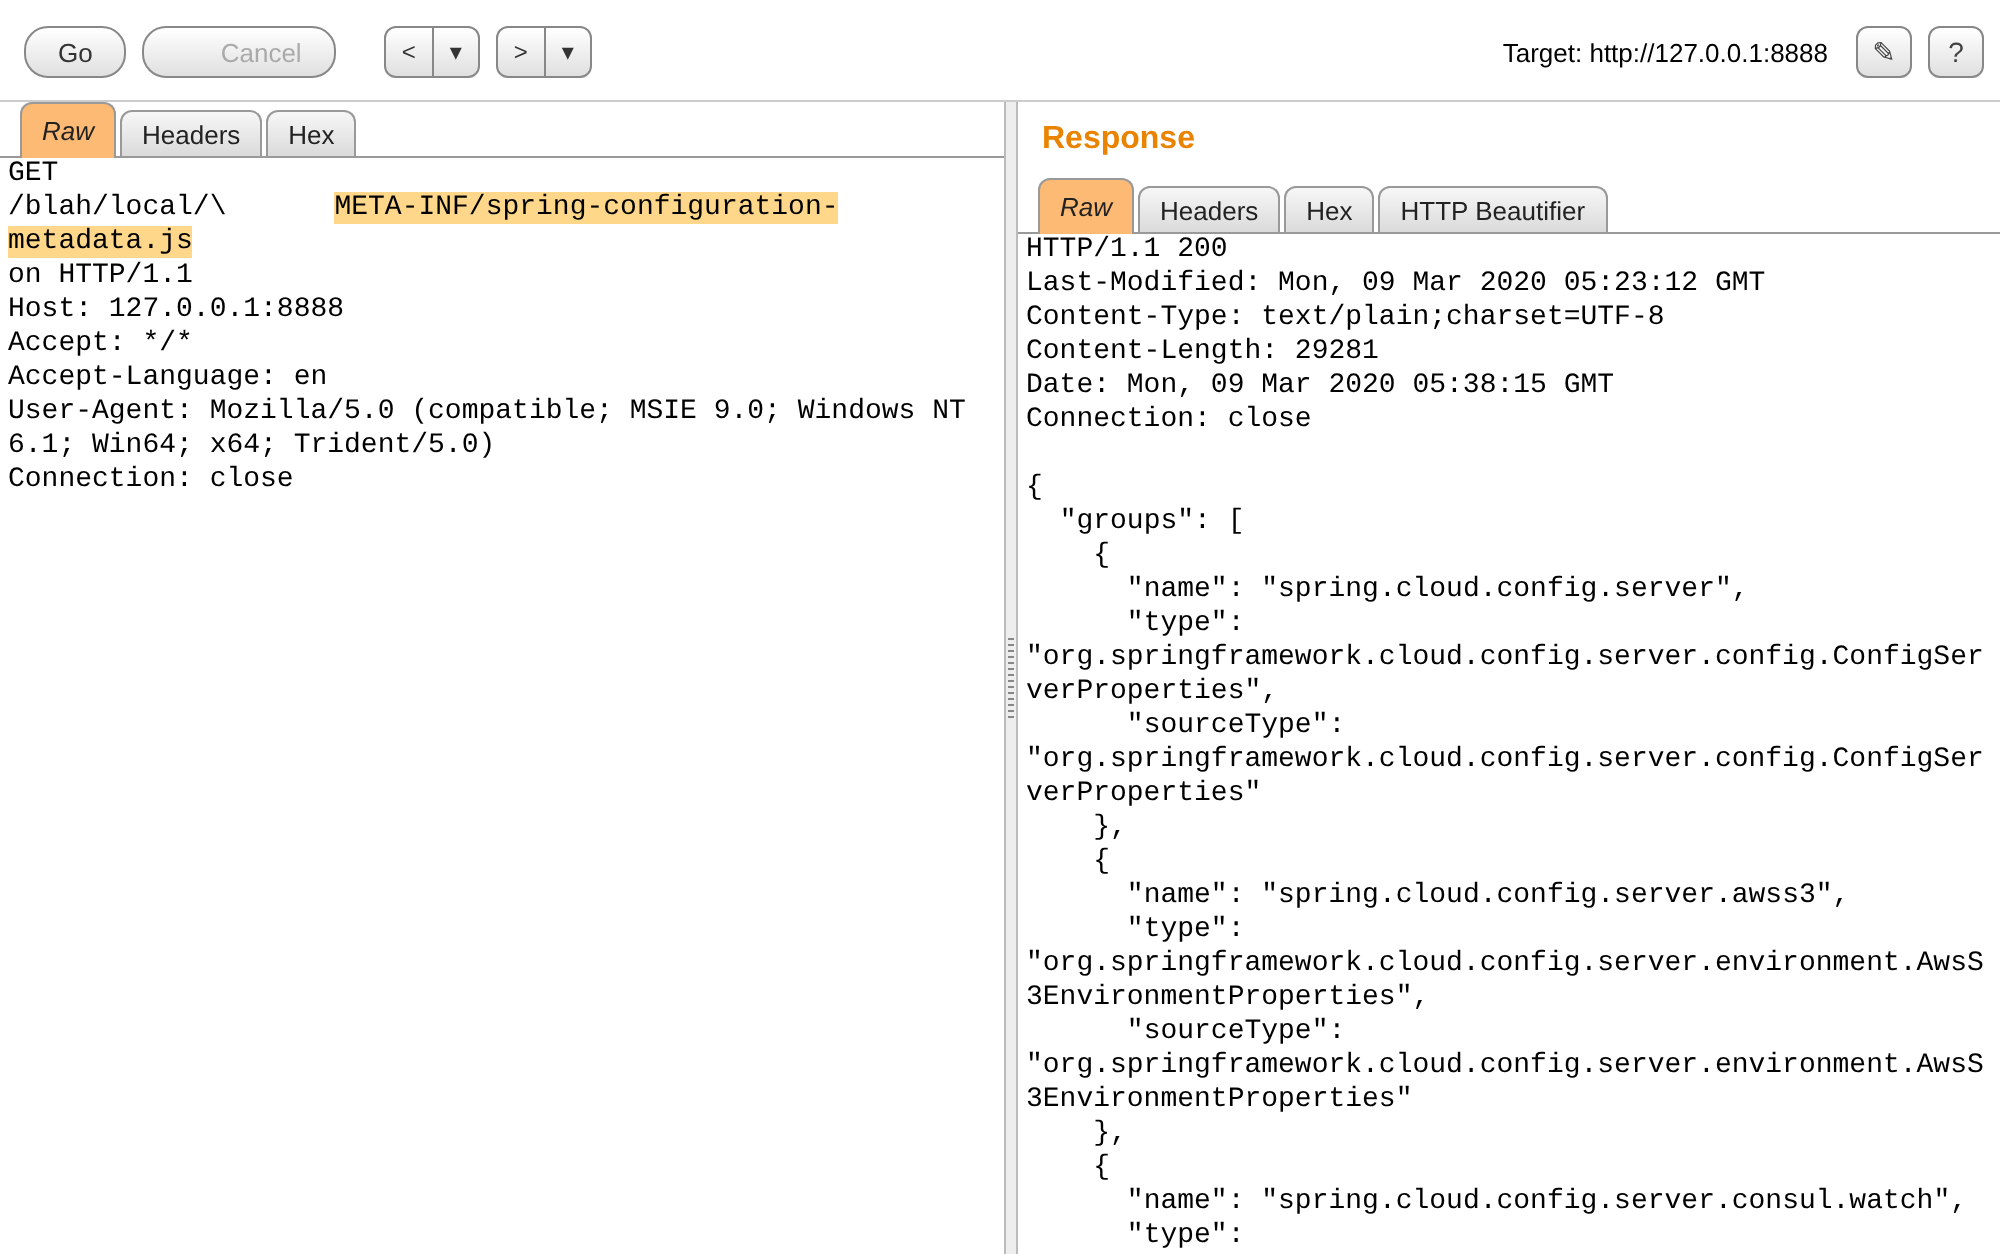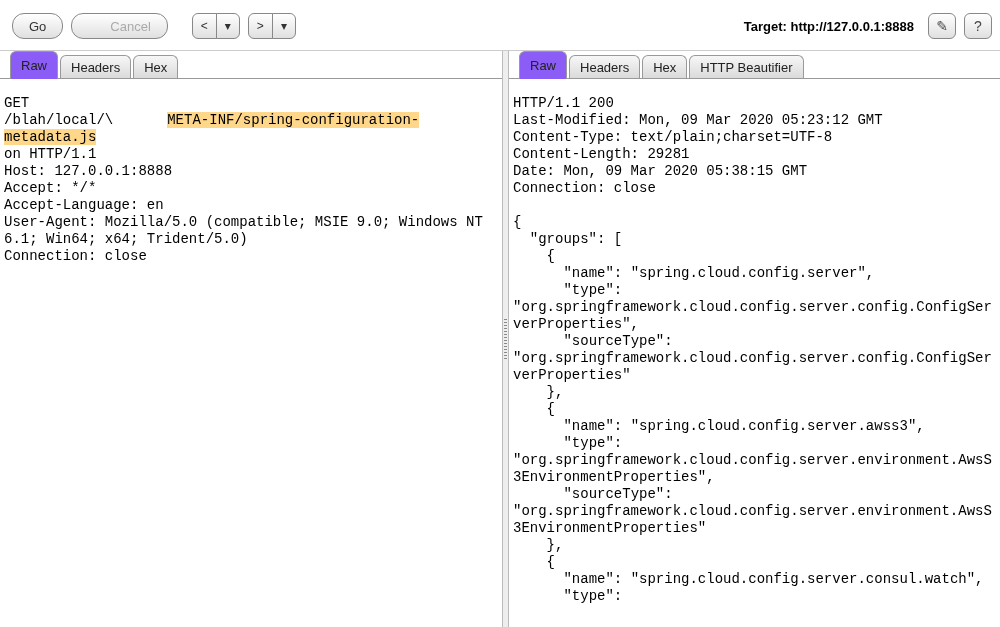--- a/index.html
+++ b/index.html
@@ -34,21 +34,21 @@
   .btn.disabled { color: #aaa; cursor: default; padding-left: 38px; }
   .btn-group {
     display: inline-flex;
   }
   .btn-group .btn { border-radius: 0; margin-left: -1px; }
   .btn-group .btn:first-child { border-radius: 6px 0 0 6px; margin-left: 0; }
   .btn-group .btn:last-child { border-radius: 0 6px 6px 0; }
   .btn.small { padding: 0 8px; }
   .arrow { font-size: 12px; line-height: 1; }
   .spacer { flex: 1; }
-  .target-label { font-weight: bold; font-size: 13px; margin-right: 6px; color:#000; }
+  .target-label { font-weight: normal; font-size: 13px; margin-right: 6px; color:#000; }
   .icon-btn {
     width: 28px; height: 26px;
     border: 1px solid #888;
     border-radius: 6px;
     background: linear-gradient(#ffffff, #e0e0e0);
     display: inline-flex; align-items:center; justify-content:center;
     cursor: pointer;
     font-size: 14px; color:#444;
   }
   .panels {
@@ -99,32 +99,33 @@
     background: linear-gradient(#f7f7f7, #d9d9d9);
     padding: 4px 10px;
     font-size: 13px;
     color: #222;
     margin-right: 2px;
     cursor: pointer;
     height: 24px;
     display:flex; align-items:center;
   }
   .tab.active {
-    background: #8b5cf6;
+    background: #fdba74;
     height: 28px;
     position: relative;
     z-index: 2;
+    font-style: italic;
   }
   .content {
     flex: 1;
     border-top: 1px solid #999;
     margin-top: -1px;
     overflow-y: auto;
     overflow-x: hidden;
-    padding: 16px 4px 4px 4px;
+    padding: 0 4px 4px 4px;
     position: relative;
   }
   .content pre {
     margin: 0;
     font-family: "Courier New", Courier, monospace;
     font-size: 14px;
     line-height: 17px;
     color: #000;
     white-space: pre-wrap;
     word-wrap: break-word;
@@ -188,20 +189,21 @@
 Accept: */*
 Accept-Language: en
 User-Agent: Mozilla/5.0 (compatible; MSIE 9.0; Windows NT 6.1; Win64; x64; Trident/5.0)
 Connection: close</span></pre>
     </div>
   </div>
 
   <div class="divider"></div>
 
   <div class="panel right">
+    <div class="panel-title">Response</div>
     <div class="tabs">
       <div class="tab active">Raw</div>
       <div class="tab">Headers</div>
       <div class="tab">Hex</div>
       <div class="tab">HTTP Beautifier</div>
     </div>
     <div class="content">
       <pre>HTTP/1.1 200
 Last-Modified: Mon, 09 Mar 2020 05:23:12 GMT
 Content-Type: text/plain;charset=UTF-8

